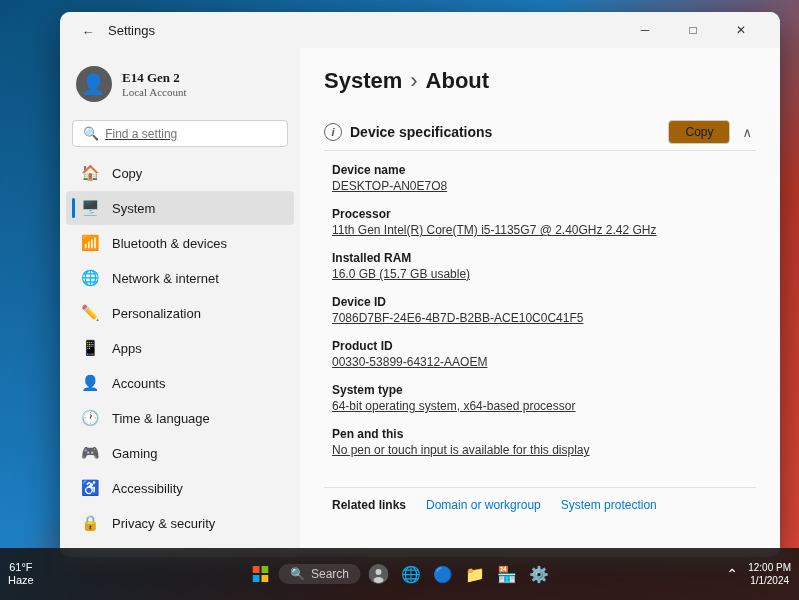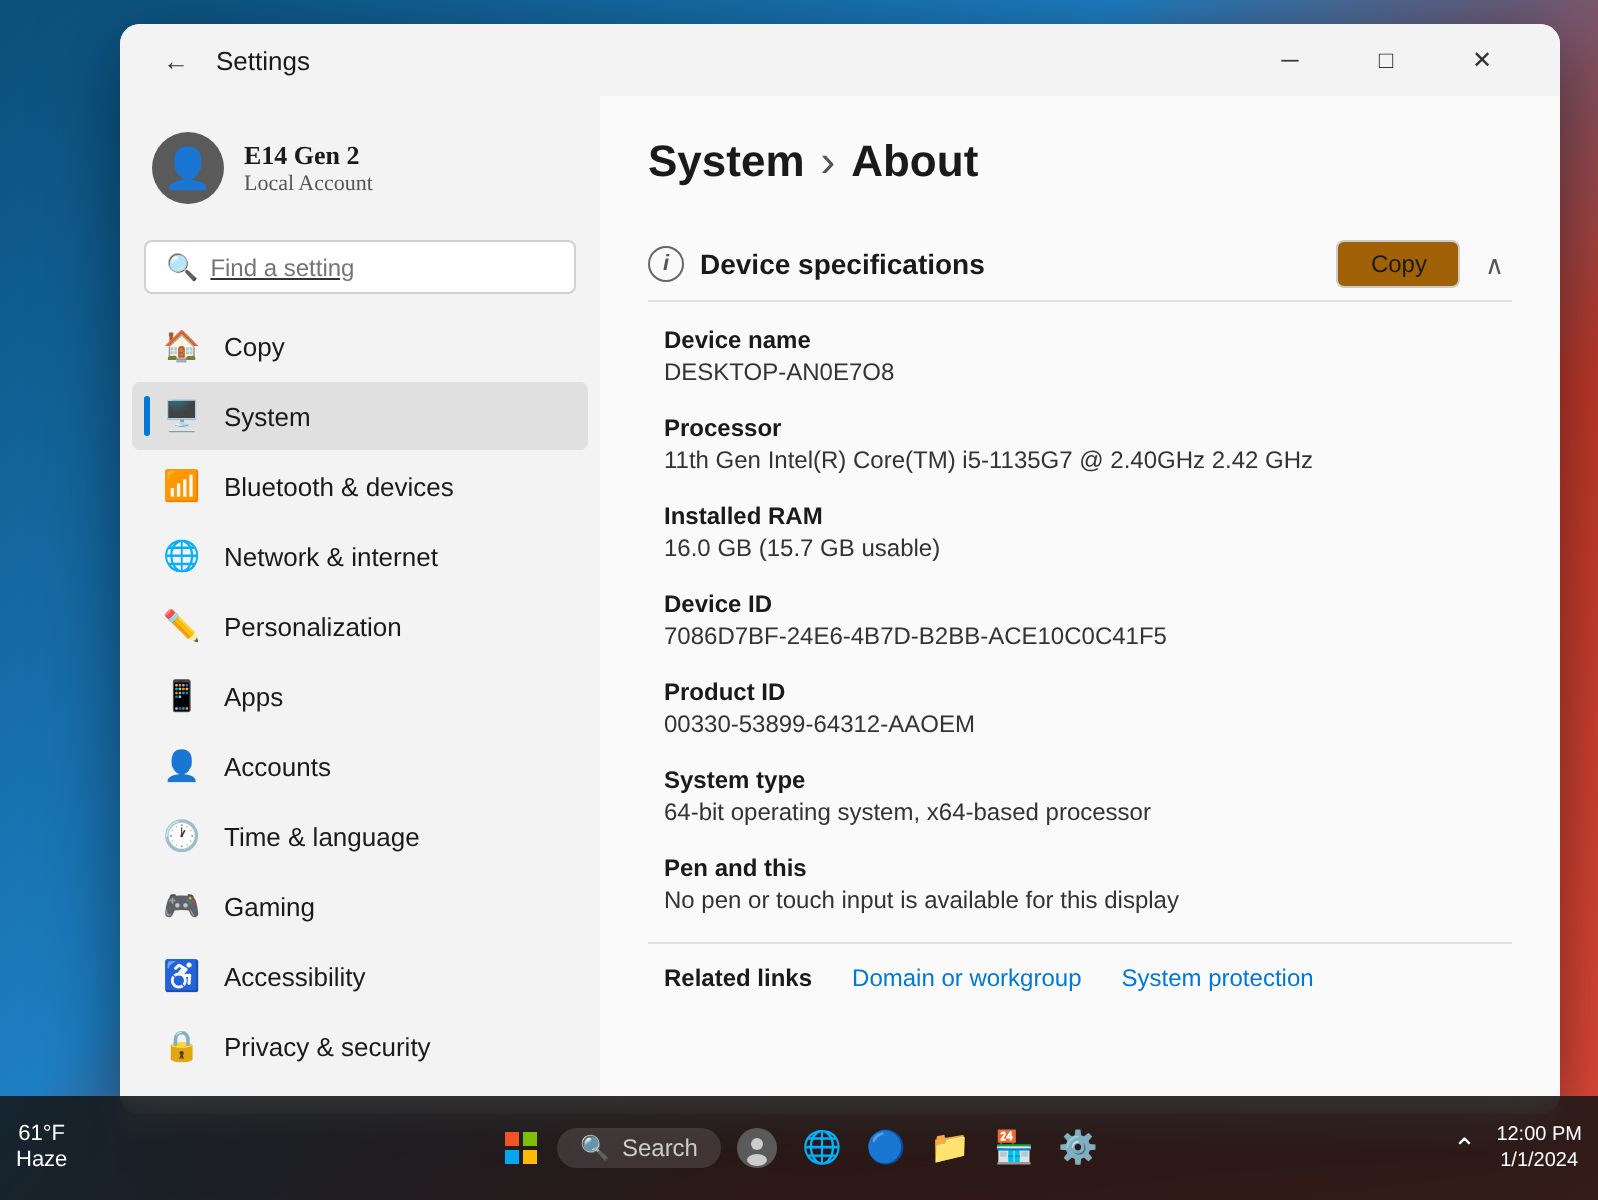--- a/index.html
+++ b/index.html
@@ -357,29 +357,30 @@
     .spec-label {
       font-size: 12px;
       font-weight: 600;
       color: #1a1a1a;
       margin-bottom: 2px;
     }
     .spec-value {
       font-size: 12px;
       color: #333;
       margin-bottom: 6px;
+      text-decoration: underline;
     }
 
     .related-links-bar {
       display: flex;
       align-items: flex-start;
       gap: 20px;
       padding: 10px 8px 4px;
       border-top: 1px solid #e0e0e0;
-      margin-top: 4px;
+      margin-top: 20px;
     }
     .related-links-label {
       font-size: 12px;
       font-weight: 600;
       color: #1a1a1a;
     }
     .related-link {
       font-size: 12px;
       color: #0078d4;
       cursor: pointer;

